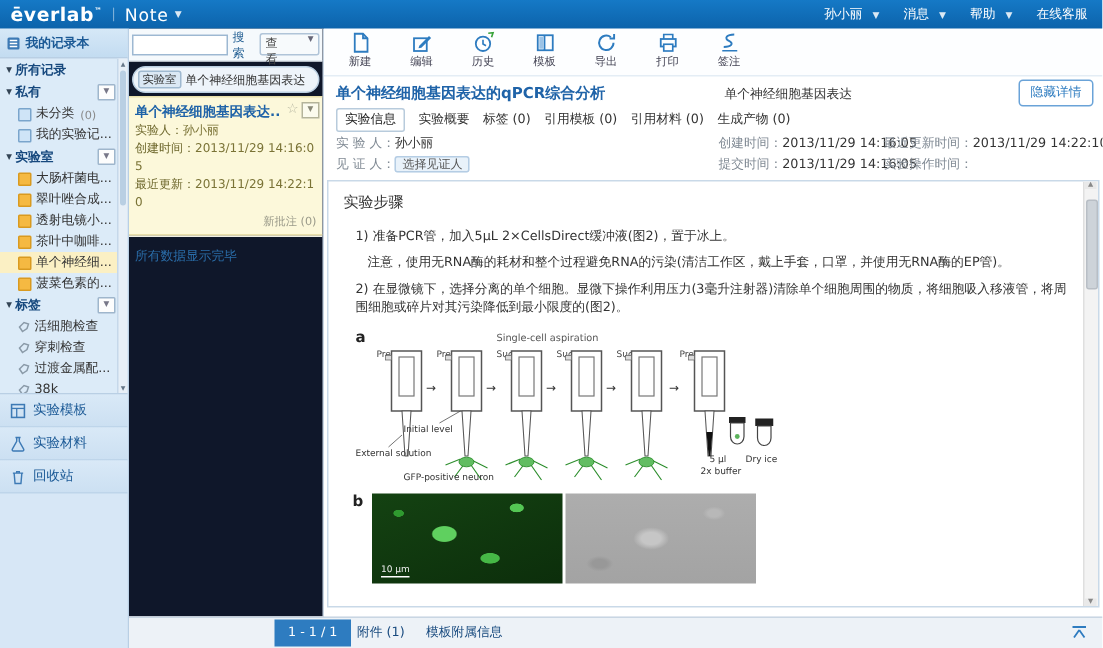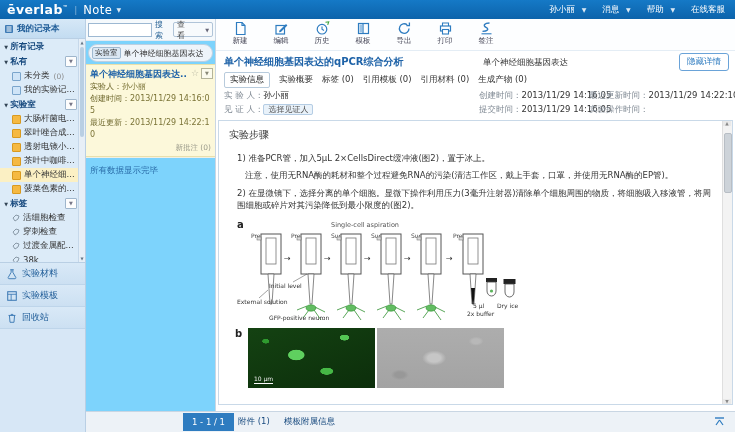--- a/index.html
+++ b/index.html
@@ -33,27 +33,27 @@
   .sq.orange{background:#f5b942;border:1px solid #d99a20}
   .tagic{flex:none}
   .it-count{color:#8a8a8a;font-size:7.5px;margin-left:1px}
   .sb-scroll{position:absolute;right:0;top:20px;width:7px;height:223px;background:#e7eff7;border-left:1px solid #c6d8ea;box-sizing:border-box}
   .sb-scroll .ar{position:absolute;left:0;width:6px;text-align:center;font-size:4px;color:#678}
   .sb-thumb{position:absolute;left:1px;top:8px;width:4px;height:90px;background:#b9cfe3;border-radius:2px}
   .sb-foot{position:absolute;left:0;right:0;top:243px;bottom:0;background:#d7e7f6;border-top:1px solid #b9cfe4}
   .sb-foot-item{height:21px;display:flex;align-items:center;gap:4px;padding-left:6px;color:#1c5a96;font-size:9px;
                 background:linear-gradient(#d9e9f7,#cce0f2);border-bottom:1px solid #bed5ea}
   
-  .middle{position:absolute;left:86px;top:19px;width:130px;bottom:21px;background:#7dd3fc;
+  .middle{position:absolute;left:86px;top:19px;width:130px;bottom:21px;background:#0f172a;
           border-right:1px solid #c9d6e3;box-sizing:border-box;overflow:hidden}
   .search-row{height:21px;display:flex;align-items:center;padding:0 2px;gap:3px;background:#f5f9fc;border-bottom:1px solid #e2eaf1}
   .search-input{width:58px;height:12px;border:1px solid #9db8d2;font-size:8px;padding:0 2px}
   .mini-link{font-size:8px;color:#2a6496}
   .mini-btn{font-size:8px;color:#444;border:1px solid #b0c4d8;background:#f7fafc;padding:0 3px;height:13px;
-            display:flex;align-items:center;gap:14px;border-radius:2px}
+            display:flex;align-items:flex-start;gap:14px;border-radius:2px}
   .mini-btn .caret2{font-size:5px;color:#667}
   .crumb{margin:3px 2px 2px 2px;border:1px solid #bcd0e2;background:#eef4fa;border-radius:9px;
          padding:2px 3px;display:flex;gap:3px;align-items:center;white-space:nowrap;overflow:hidden}
   .crumb-badge{background:#dbe8f4;border:1px solid #9fb9d0;border-radius:2px;padding:0 2px;font-size:7.5px;color:#333;flex:none}
   .crumb-title{font-size:8px;color:#333;overflow:hidden;text-overflow:ellipsis}
   .card{background:#fcf8da;border-top:1px solid #e9e0ab;border-bottom:1px solid #e9e0ab;padding:3px 4px;position:relative}
   .card-title{color:#1f63a8;font-weight:bold;font-size:9px;width:96px;white-space:nowrap;overflow:hidden}
   .card-star{position:absolute;right:16px;top:3px;color:#b9b9a4;font-size:9px}
   .card-dd{position:absolute;right:2px;top:3px;width:10px;height:9px;border:1px solid #b4b49a;background:#fbfbee;
            color:#887;font-size:5px;line-height:8px;text-align:center}
@@ -239,31 +239,31 @@
 
   <div class="sb-scroll">
     <span class="ar" style="top:1px">▲</span>
     <div class="sb-thumb"></div>
     <span class="ar" style="bottom:1px">▼</span>
   </div>
 
   <div class="sb-foot">
     <div class="sb-foot-item">
       <svg width="12" height="12" viewBox="0 0 14 14">
-          <path d="M5,2 h4 M6,2 v3 l-3.4,6 a1,1 0 0 0 .9,1.5 h7 a1,1 0 0 0 .9,-1.5 L8,5 V2" fill="none" stroke="#3d7ab5" stroke-width="1.1"></path>
-        </svg>
-      <span>实验材料</span>
-    </div>
-    <div class="sb-foot-item">
-      <svg width="12" height="12" viewBox="0 0 14 14">
           <rect x="2" y="2" width="10" height="10" fill="none" stroke="#3d7ab5" stroke-width="1.2"></rect>
           <line x1="2" y1="5" x2="12" y2="5" stroke="#3d7ab5"></line>
           <line x1="6" y1="5" x2="6" y2="12" stroke="#3d7ab5"></line>
         </svg>
       <span>实验模板</span>
+    </div>
+    <div class="sb-foot-item">
+      <svg width="12" height="12" viewBox="0 0 14 14">
+          <path d="M5,2 h4 M6,2 v3 l-3.4,6 a1,1 0 0 0 .9,1.5 h7 a1,1 0 0 0 .9,-1.5 L8,5 V2" fill="none" stroke="#3d7ab5" stroke-width="1.1"></path>
+        </svg>
+      <span>实验材料</span>
     </div>
     <div class="sb-foot-item">
       <svg width="12" height="12" viewBox="0 0 14 14">
           <path d="M3,4 h8 M6,4 v-1.2 h2 V4 M4,4 l.7,8 h4.6 L10,4" fill="none" stroke="#3d7ab5" stroke-width="1.1"></path>
         </svg>
       <span>回收站</span>
     </div>
   </div>
 </div>
 

